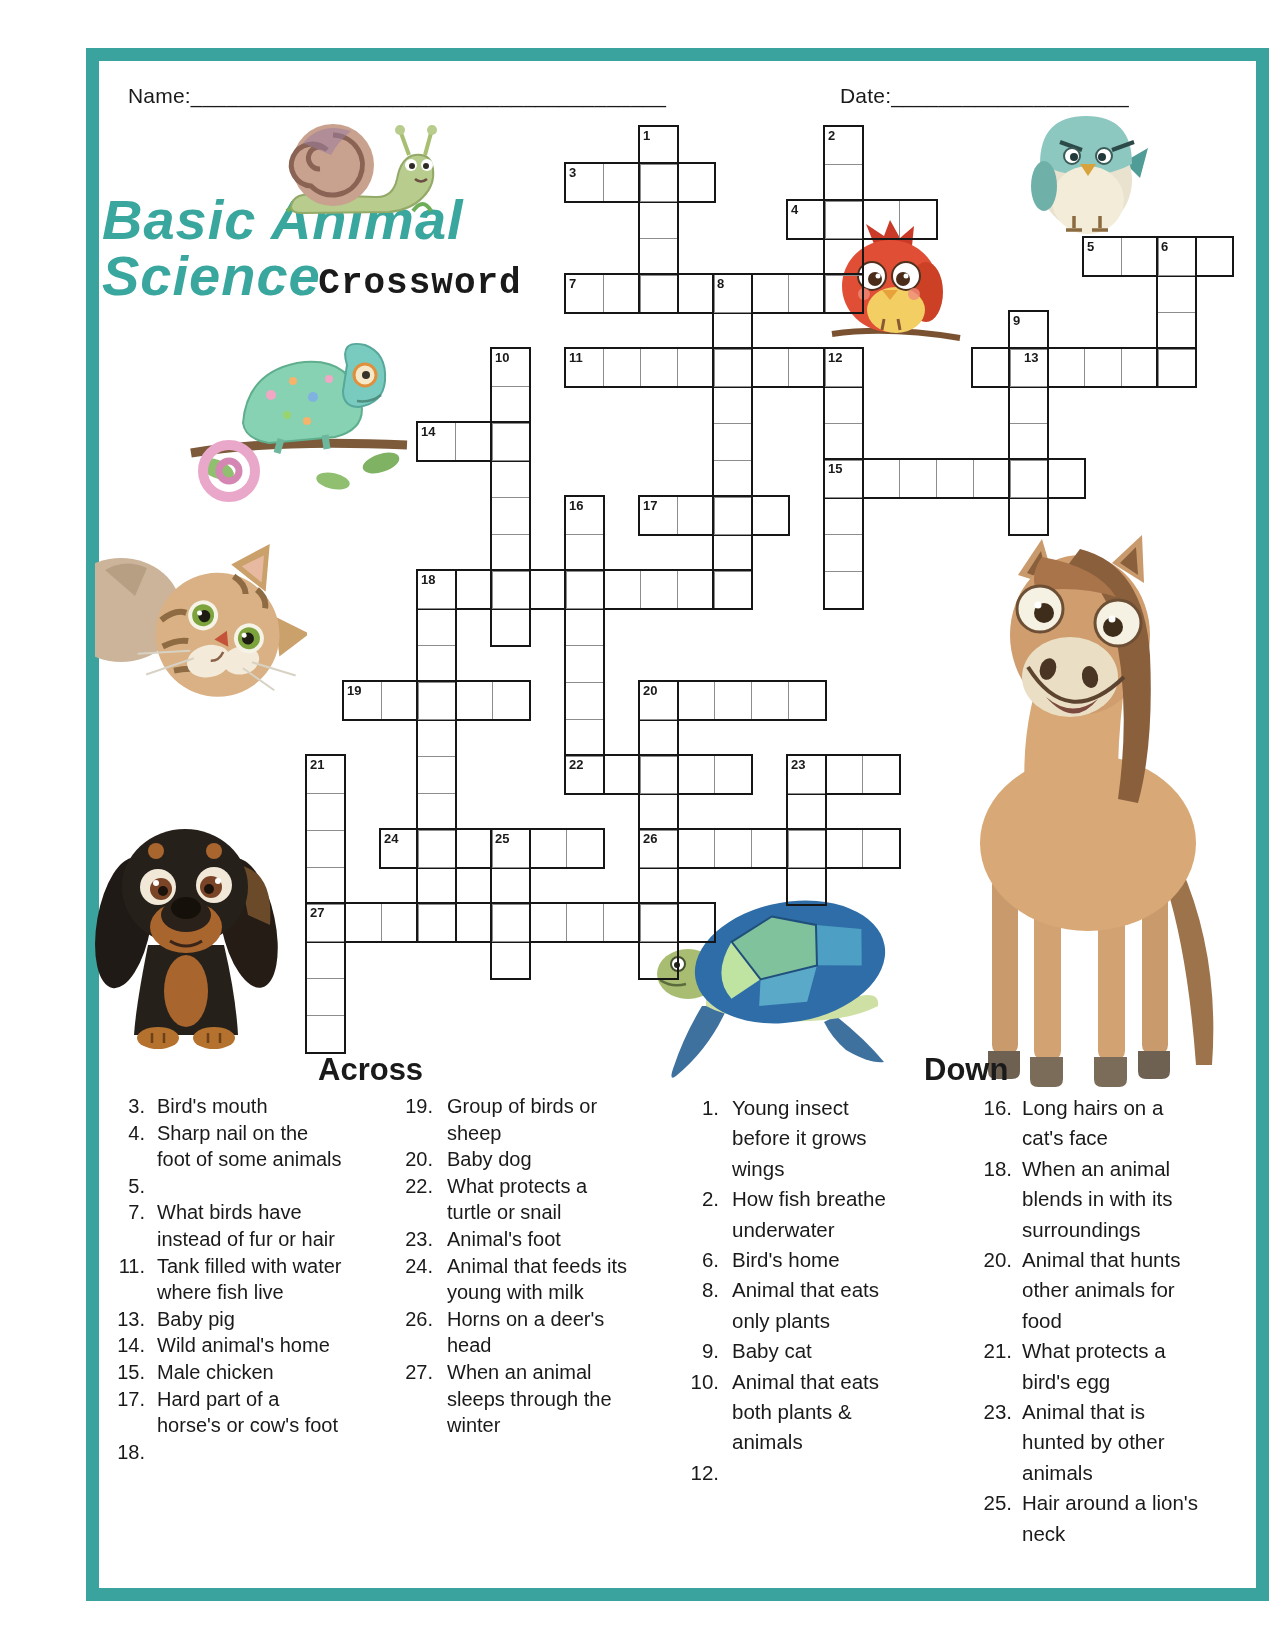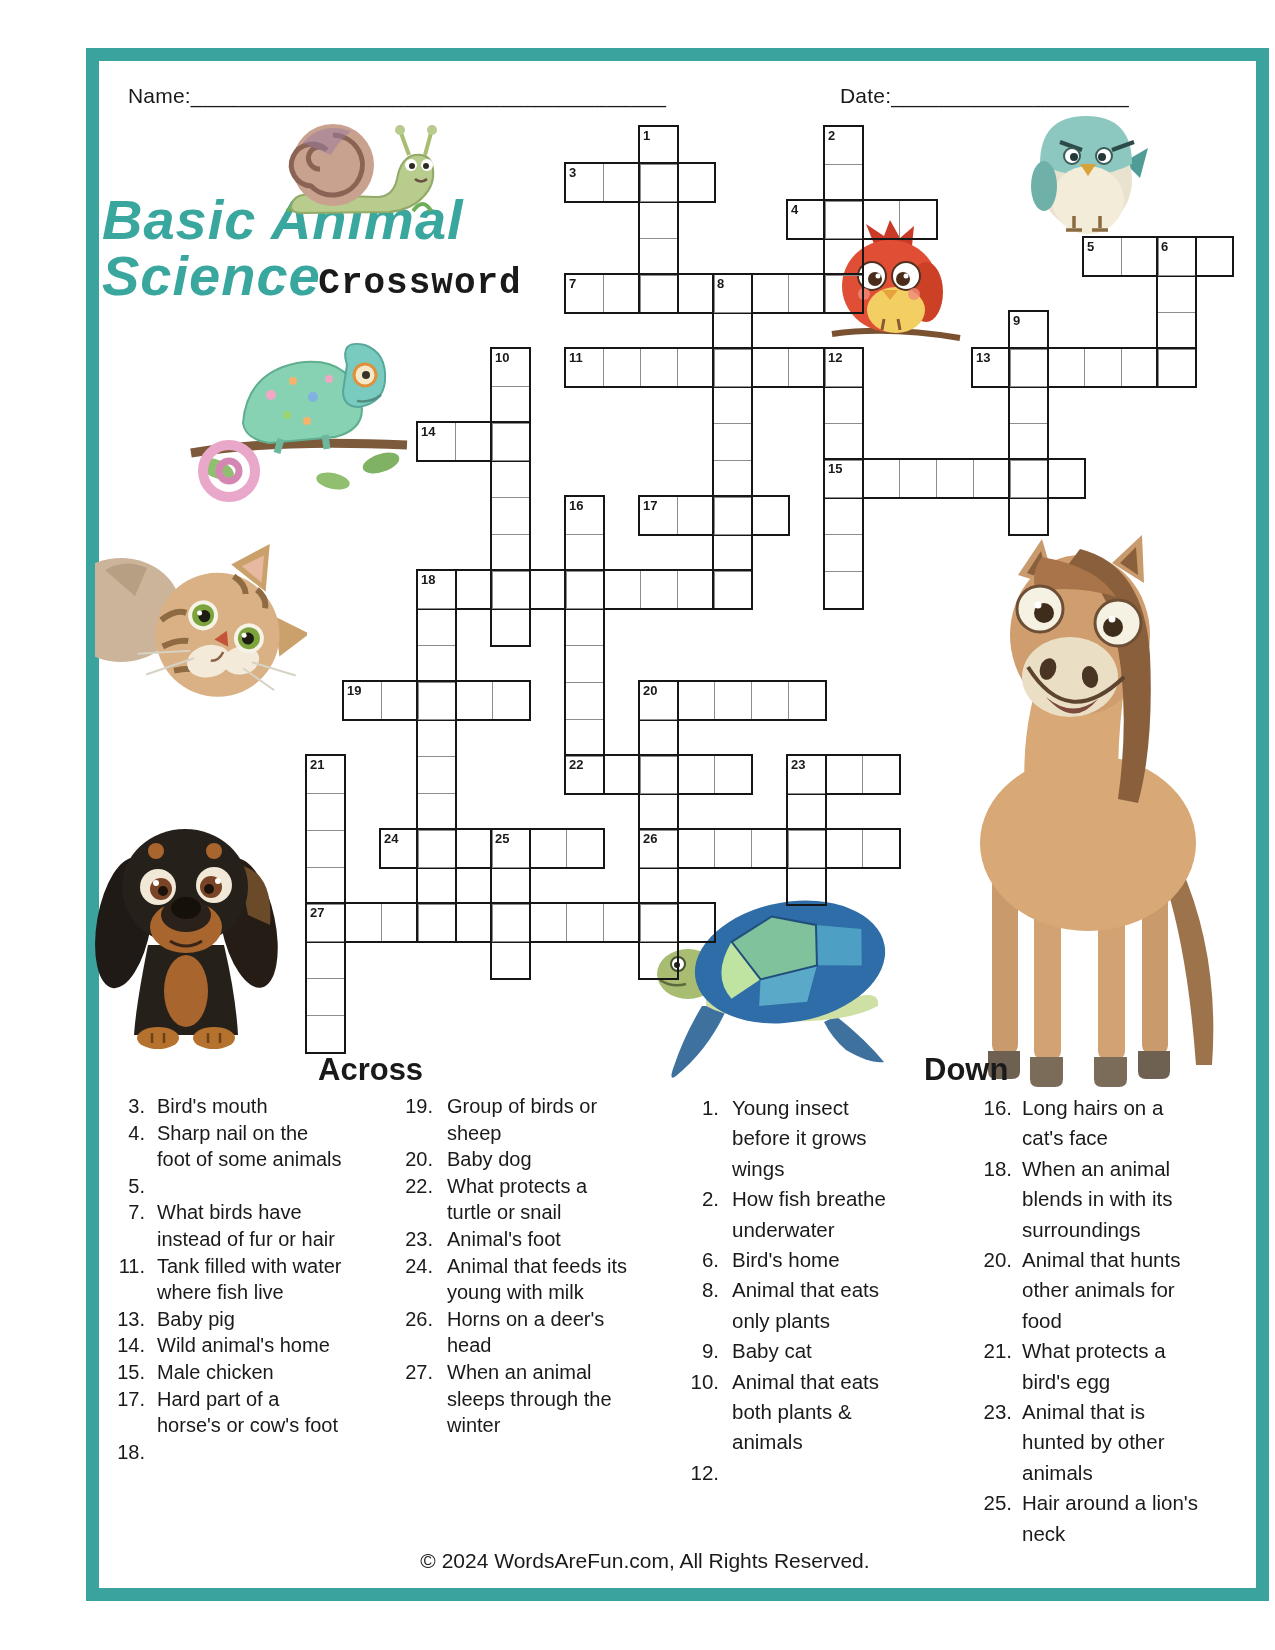--- a/index.html
+++ b/index.html
@@ -269,21 +269,21 @@
         <div class="sep v" style="left: 259px;"></div>
       </div>
       <span class="cellnum" style="left: 529px; top: 351px;">11</span>
       <div class="run" style="left: 931px; top: 347px; width: 226px; height: 41px;">
         <div class="sep v" style="left: 37px;"></div>
         <div class="sep v" style="left: 74px;"></div>
         <div class="sep v" style="left: 111px;"></div>
         <div class="sep v" style="left: 148px;"></div>
         <div class="sep v" style="left: 185px;"></div>
       </div>
-      <span class="cellnum" style="left: 936px; top: 351px;">13</span>
+      <span class="cellnum" style="left: 984px; top: 351px;">13</span>
       <div class="run" style="left: 376px; top: 421px; width: 115px; height: 41px;">
         <div class="sep v" style="left: 37px;"></div>
         <div class="sep v" style="left: 74px;"></div>
       </div>
       <span class="cellnum" style="left: 381px; top: 425px;">14</span>
       <div class="run" style="left: 783px; top: 458px; width: 263px; height: 41px;">
         <div class="sep v" style="left: 37px;"></div>
         <div class="sep v" style="left: 74px;"></div>
         <div class="sep v" style="left: 111px;"></div>
         <div class="sep v" style="left: 148px;"></div>
@@ -622,14 +622,13 @@
 hunted by other
 animals</span>
       </div>
       <div class="clue">
         <span class="cnum">25.</span>
         <span class="ctxt">Hair around a lion's
 neck</span>
       </div>
     </div>
 
-  <div id="footer">© 2024 WordsAreFun.com, All Rights Reserved.</div>
 </div>
 
 </body></html>

